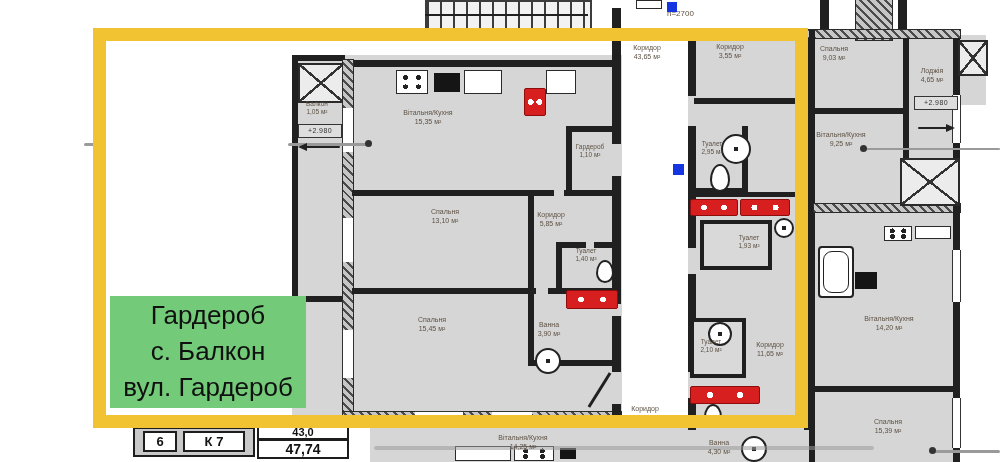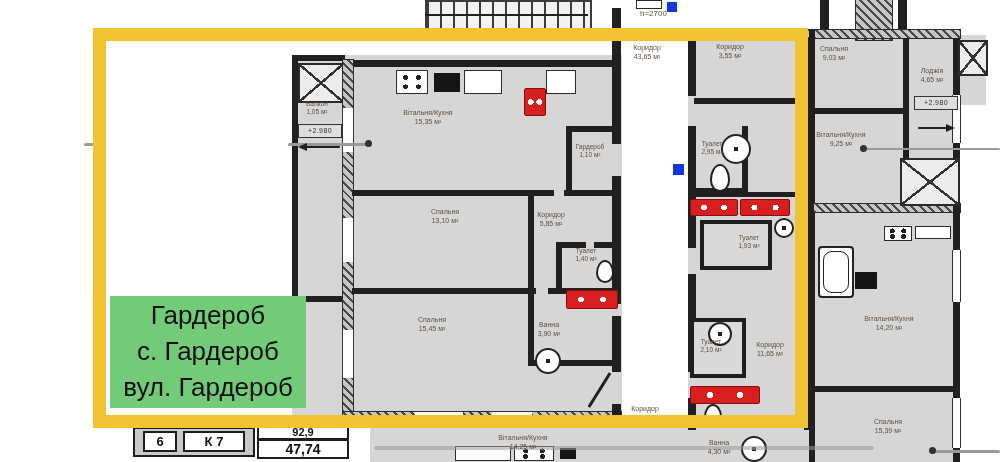--- a/index.html
+++ b/index.html
@@ -62,21 +62,21 @@
   <div class="abs gray" style="left:292px;top:55px;width:330px;height:368px"></div>
   <div class="abs gray" style="left:688px;top:30px;width:124px;height:400px"></div>
   <div class="abs gray" style="left:814px;top:30px;width:146px;height:182px"></div>
   <div class="abs gray" style="left:814px;top:212px;width:146px;height:250px"></div>
   <div class="abs gray" style="left:370px;top:428px;width:444px;height:34px"></div>
   <div class="abs gray" style="left:956px;top:35px;width:30px;height:70px"></div>
 
   <div class="abs stairs" style="left:425px;top:0;width:163px;height:30px"></div>
   <div class="abs wall" style="left:425px;top:14px;width:163px;height:2px"></div>
   <div class="abs wbox" style="left:636px;top:0;width:26px;height:9px"></div>
-  <div class="hmark" style="left:640px;top:9px">h=2700</div>
+  <div class="hmark" style="left:667px;top:9px">h=2700</div>
   <div class="bluemark" style="left:667px;top:2px;width:10px;height:10px"></div>
   <div class="bluemark" style="left:673px;top:164px;width:11px;height:11px"></div>
   <div class="abs wall" style="left:820px;top:0;width:9px;height:32px"></div>
   <div class="abs wall" style="left:898px;top:0;width:9px;height:34px"></div>
   <div class="abs hatch" style="left:856px;top:0;width:36px;height:40px"></div>
 
   <div class="abs wall" style="left:292px;top:55px;width:6px;height:246px"></div>
   <div class="abs wall" style="left:292px;top:55px;width:53px;height:6px"></div>
   <div class="abs wall" style="left:292px;top:296px;width:53px;height:6px"></div>
   <div class="abs xbox" style="left:298px;top:63px;width:42px;height:36px"></div>
@@ -262,23 +262,23 @@
       <div>14,20 м²</div>
     </div>
   <div class="rl" style="left:888px;top:417px">
     <div>Спальня</div>
       <div>15,39 м²</div>
     </div>
 
   <div class="cellg" style="left:133px;top:427px;width:122px;height:30px"></div>
   <div class="cellw" style="left:143px;top:431px;width:34px;height:21px;font-size:13px">6</div>
   <div class="cellw" style="left:183px;top:431px;width:62px;height:21px;font-size:13px">К 7</div>
-  <div class="cellw" style="left:257px;top:423px;width:92px;height:17px;font-size:11px">92,9</div>
+  <div class="cellw" style="left:257px;top:423px;width:92px;height:17px;font-size:11px">43,0</div>
   <div class="cellw" style="left:257px;top:439px;width:92px;height:20px;font-size:14px">47,74</div>
 
   <div class="frame"></div>
   <div class="badge-green">
     <div>Гардероб</div>
-    <div>с. Гардероб</div>
+    <div>с. Балкон</div>
     <div>вул. Гардероб</div>
   </div>
 
 </div>
 
 </body></html>

